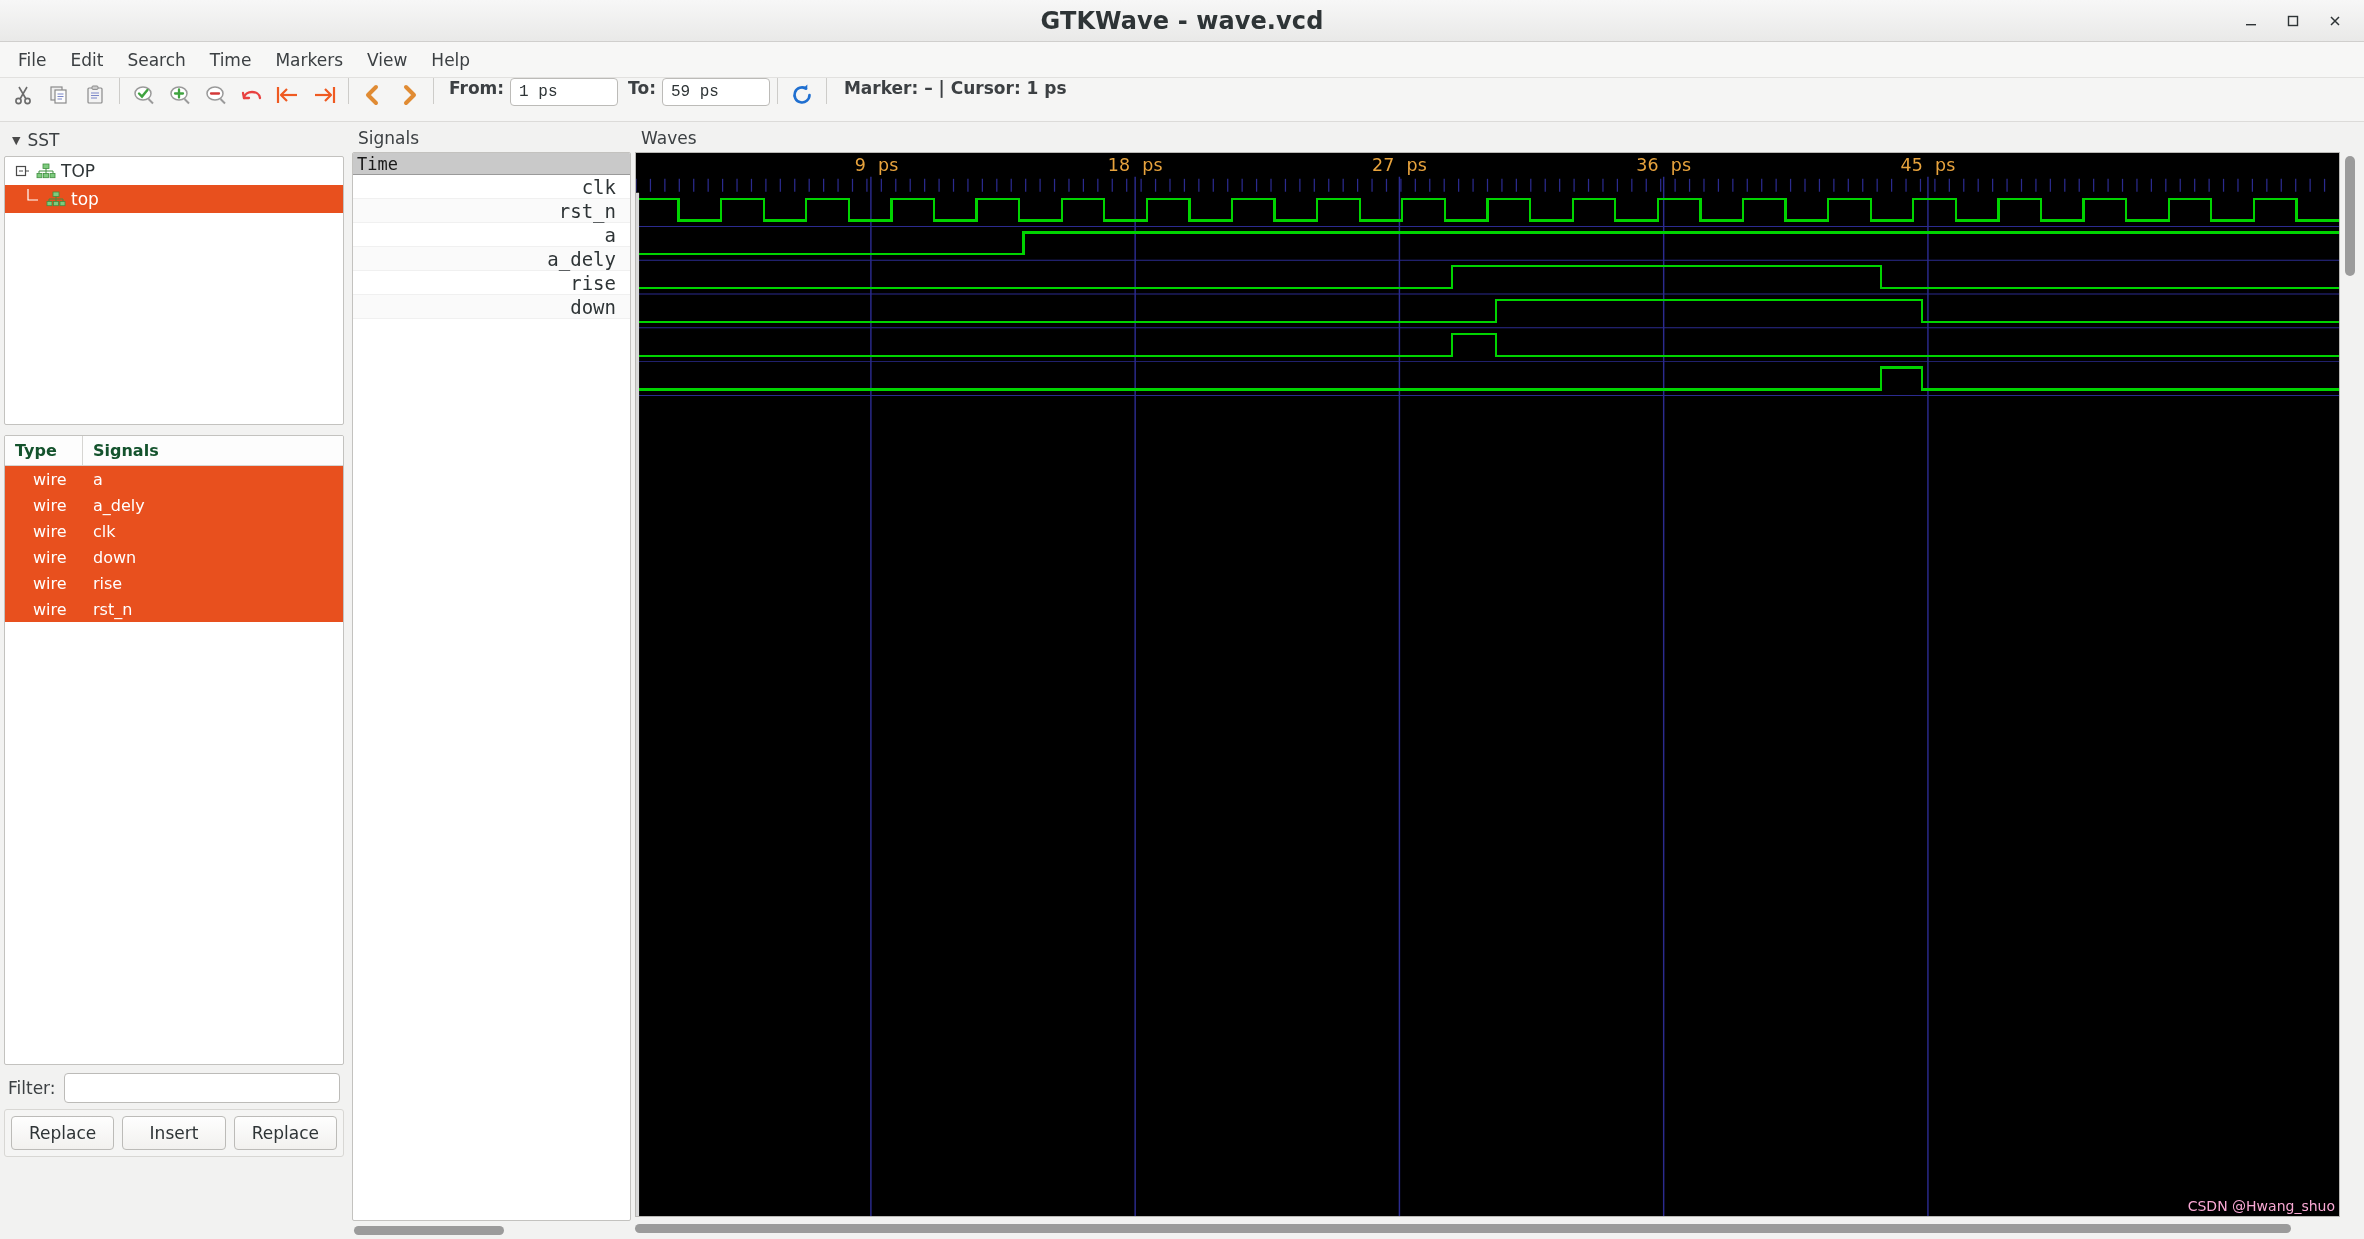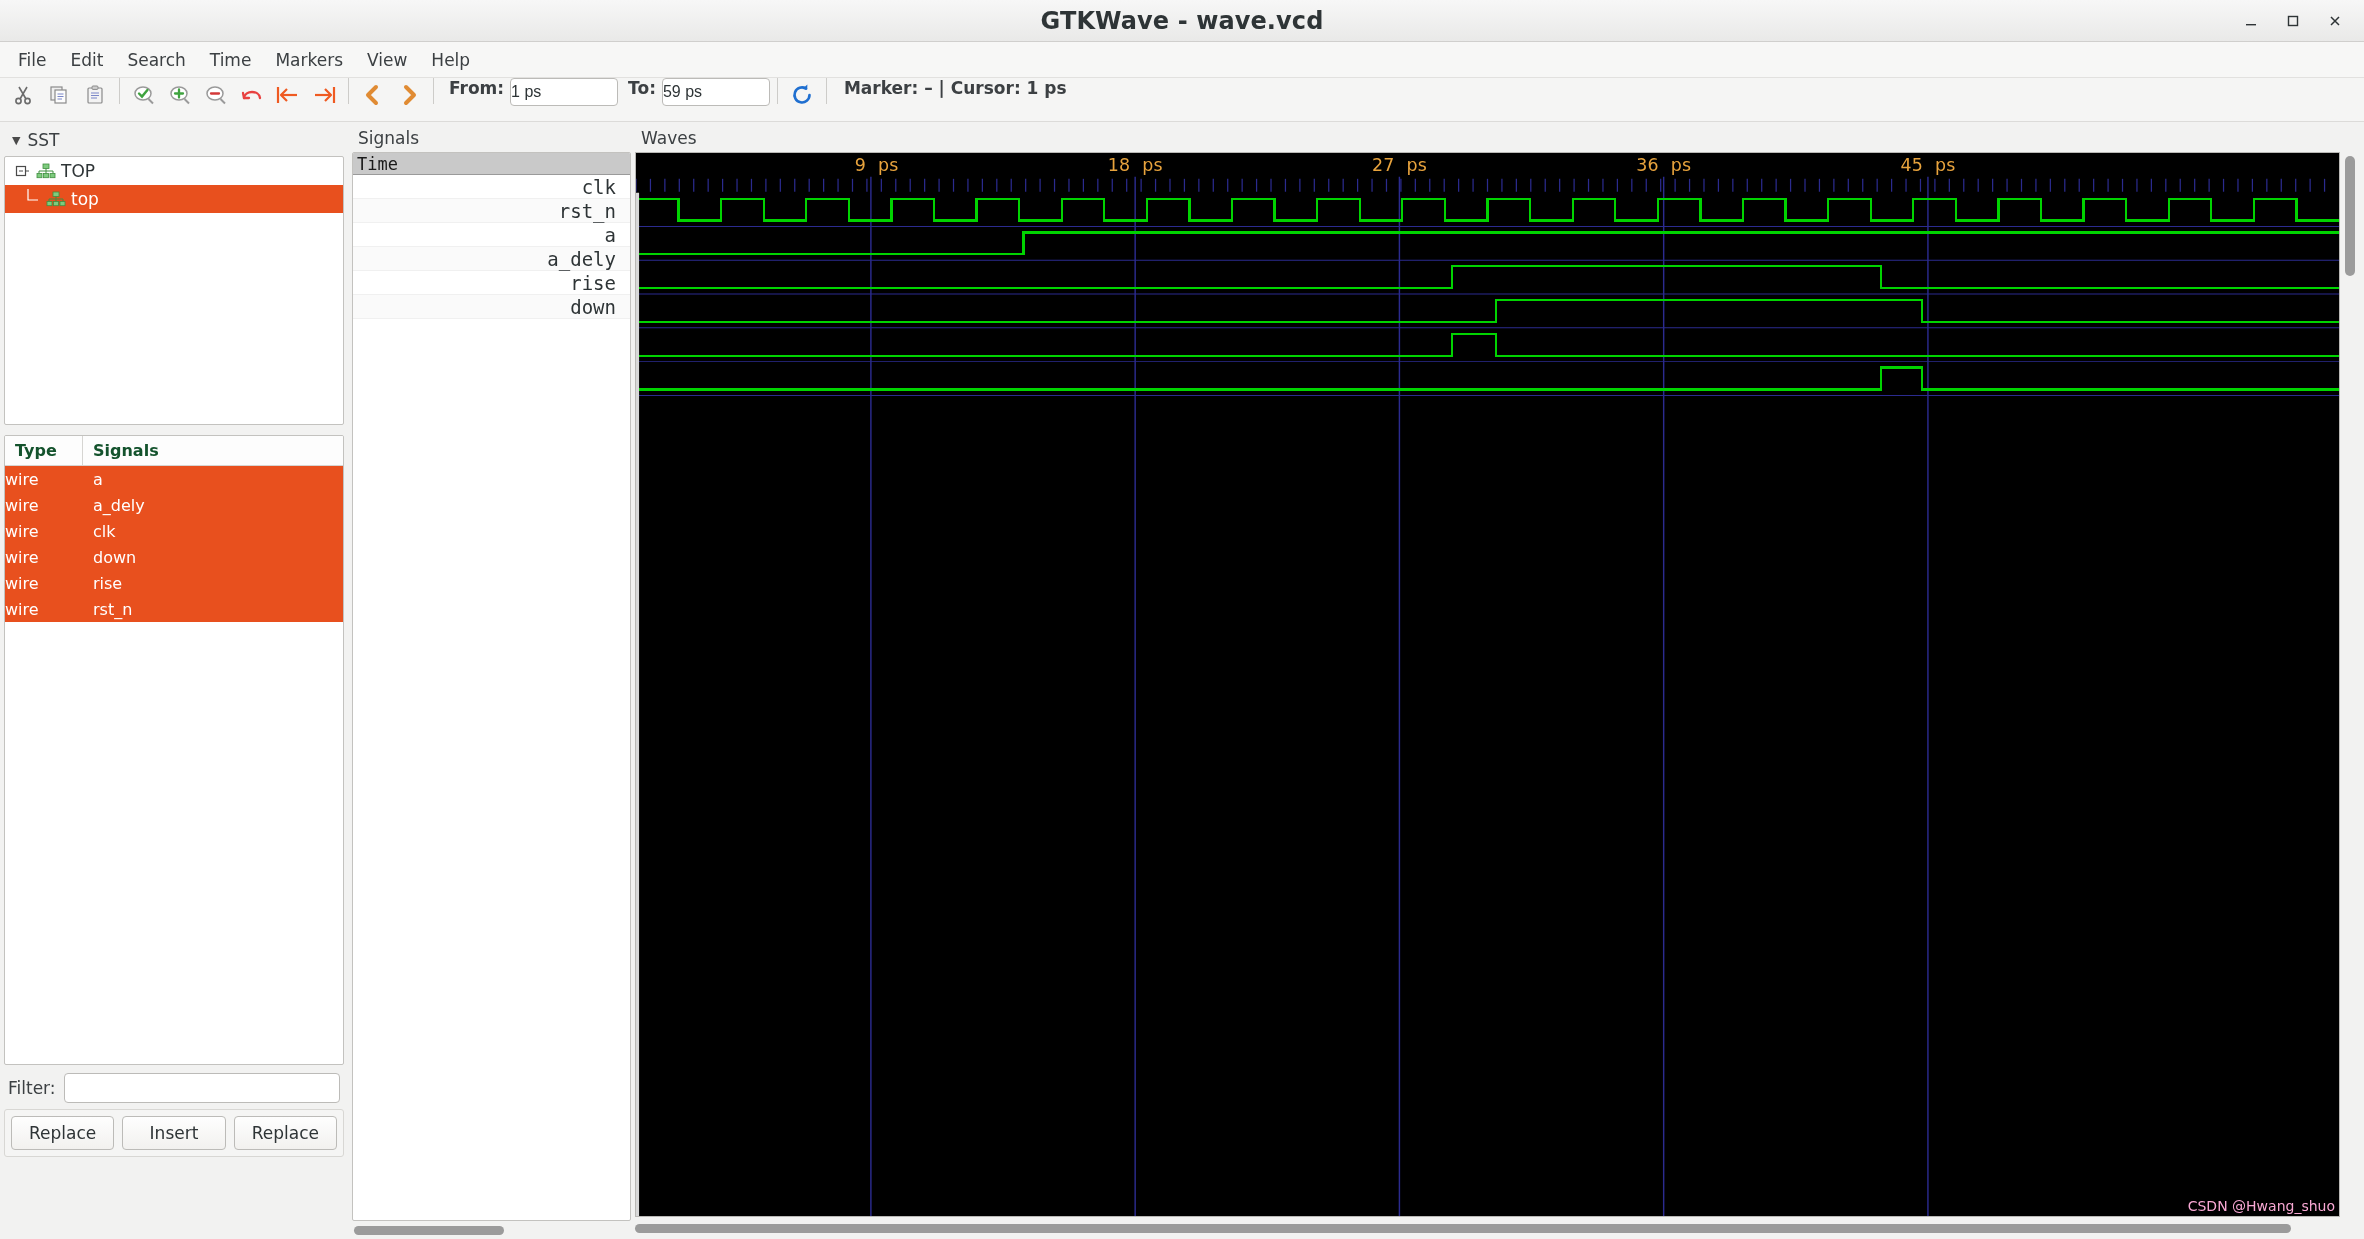--- a/index.html
+++ b/index.html
@@ -50,22 +50,22 @@
   }
   .tbtn {
     width: 34px; height: 34px; display: flex; align-items: center; justify-content: center;
     border-radius: 3px;
   }
   .tsep { width: 1px; height: 26px; background: #cdccc9; margin: 0 5px; }
   .tlabel { font-size: 17px; color: #3c4043; font-weight: bold; margin: 0 4px 0 8px; }
   .tinput {
     height: 28px; width: 108px; background: #ffffff;
     border: 1px solid #bcbbb8; border-radius: 4px;
-    font-size: 16px; color: #2e3436; padding: 0 0;
-    font-family: Liberation Sans, sans-serif;
+    font-size: 16px; color: #2e3436; padding: 0 8px;
+    font-family: Liberation Mono, monospace;
   }
   .status-text { font-size: 17px; color: #3c4043; font-weight: bold; margin-left: 10px; }
 
   
   .main { flex: 1; display: flex; min-height: 0; background: #f2f2f1; }
 
   
   .leftcol { width: 348px; flex: 0 0 348px; display: flex; flex-direction: column; padding: 4px 4px 0 4px; }
   .sst-header { display: flex; align-items: center; gap: 7px; padding: 4px 4px 6px 8px; }
   .sst-header .caret { font-size: 11px; color: #4a4a4a; }
@@ -87,21 +87,21 @@
     margin-top: 10px; flex: 0 0 auto; height: 630px;
     background: #ffffff; border: 1px solid #c3c2bf; border-radius: 2px;
     display: flex; flex-direction: column; overflow: hidden;
   }
   .sig-head { display: flex; height: 30px; border-bottom: 1px solid #d6d5d2; background: #fdfdfd; }
   .sig-head div { font-size: 16px; font-weight: bold; color: #14532d; display: flex; align-items: center; padding-left: 10px; }
   .sig-head .c1 { width: 78px; border-right: 1px solid #d6d5d2; }
   .sig-head .c2 { flex: 1; }
   .sig-rows { flex: 1; }
   .sig-row { display: flex; height: 26px; align-items: center; font-size: 16px; background: #e8501e; color: #ffffff; }
-  .sig-row .c1 { width: 78px; padding-left: 0; }
+  .sig-row .c1 { width: 78px; padding-left: 28px; }
   .sig-row .c2 { flex: 1; padding-left: 10px; }
 
   .filter-row { display: flex; align-items: center; gap: 8px; padding: 8px 4px 6px 4px; }
   .filter-row .flbl { font-size: 17px; color: #3c4043; }
   .filter-input {
     flex: 1; height: 30px; background: #ffffff; border: 1px solid #bcbbb8;
     border-radius: 4px; font-size: 16px; padding: 0 8px;
     font-family: "DejaVu Sans", "Liberation Sans", sans-serif;
   }
   .btn-row {

